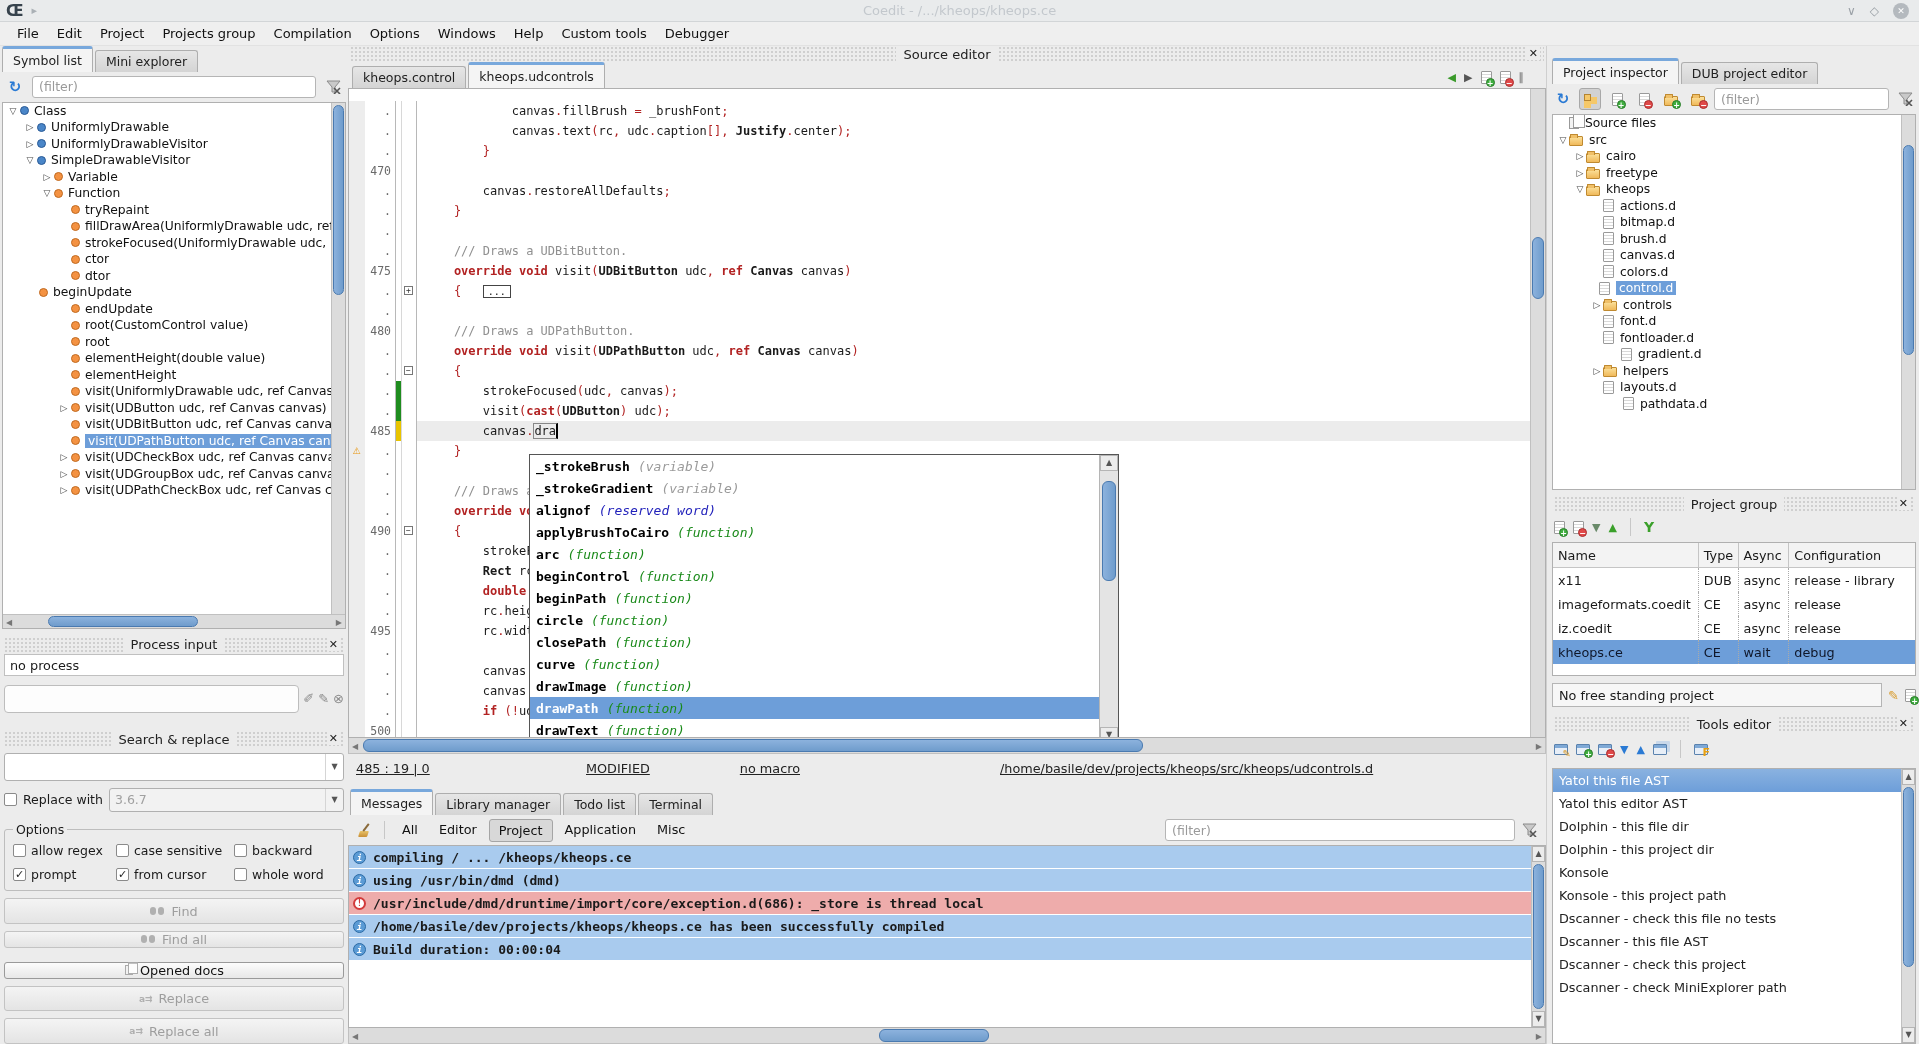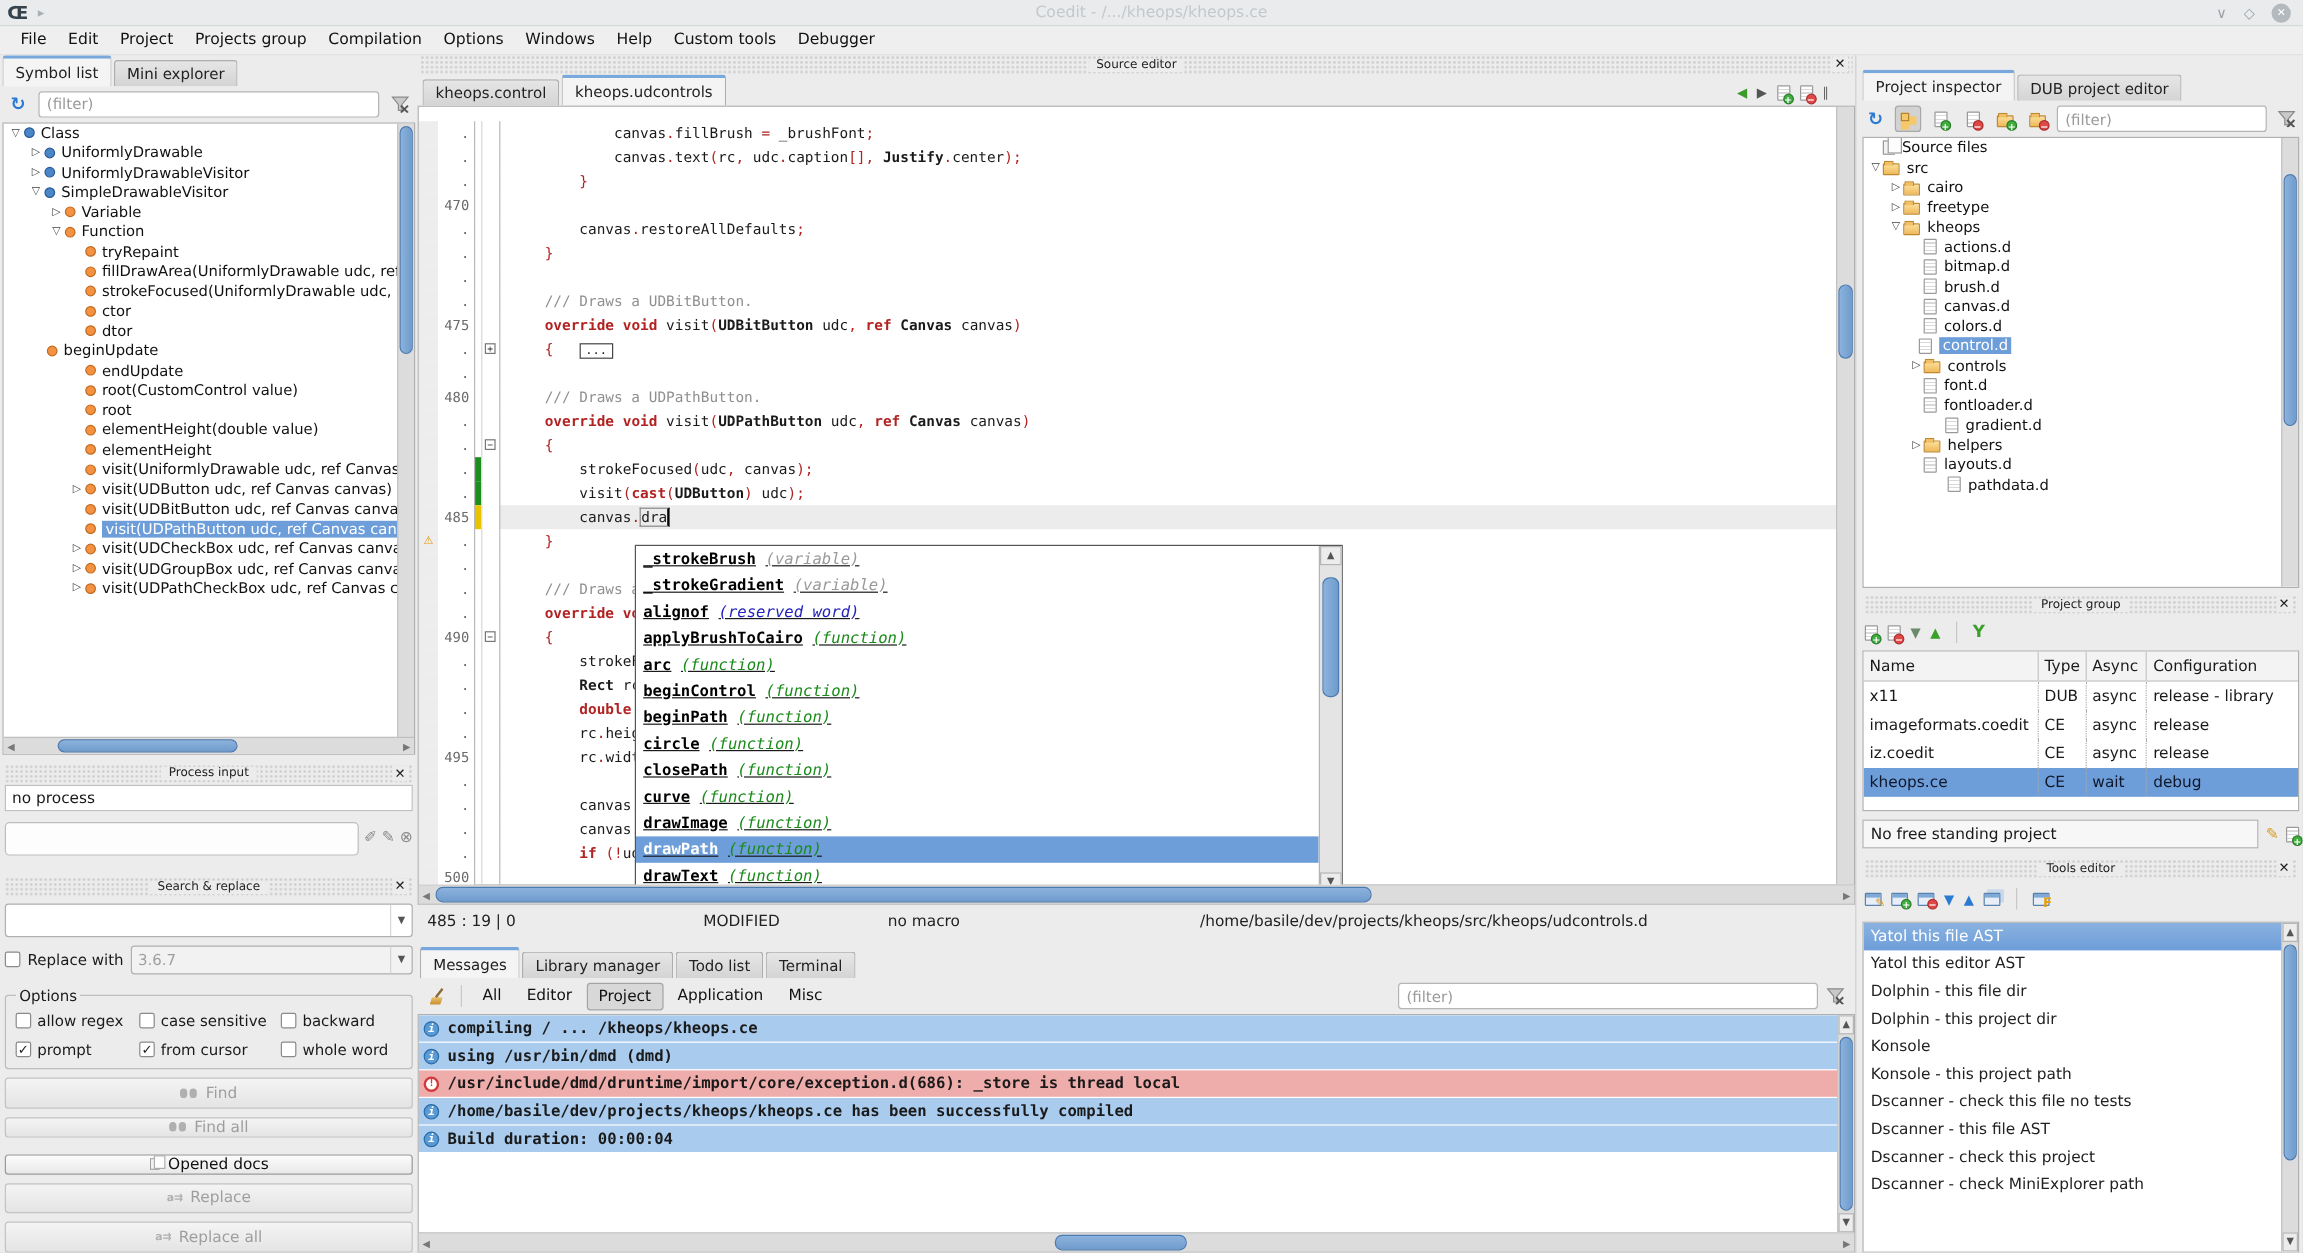--- a/index.html
+++ b/index.html
@@ -20,21 +20,21 @@
 
   
   #menubar { position:absolute; left:0; top:22px; width:100%; height:24px; background:#efefef;
              display:flex; align-items:center; padding-left:8px; border-bottom:1px solid #e2e2e2; }
   .menu-item { padding:3px 9px; font-size:13px; color:#111; }
 
   
   .sec-head { position:relative; height:16px; margin:0 2px;
               background-image:radial-gradient(#cfcfcf 1px, transparent 1.2px); background-size:4px 4px;
               display:flex; align-items:center; justify-content:center; }
-  .sec-head .lbl { background:#ececec; padding:0 7px; font-size:10px; color:#222; }
+  .sec-head .lbl { background:#ececec; padding:0 7px; font-size:13px; color:#222; }
   .sec-head .x { position:absolute; right:4px; top:1px; font-size:11px; font-weight:bold; color:#222; background:#ececec; padding:0 2px;}
   .tabbar { display:flex; align-items:flex-end; }
   .tab { background:linear-gradient(#e6e6e6,#d4d4d4); border:1px solid #aeaeae; border-bottom:none;
          border-radius:3px 3px 0 0; padding:3px 10px 4px; font-size:12.5px; color:#222; margin-right:2px; height:22px; }
   .tab.active { background:#f4f4f4; border-top:3px solid #78a8dc; height:26px; padding-top:4px; }
   .ibtn { display:inline-flex; align-items:center; justify-content:center; min-width:22px; height:22px;
           border-radius:3px; }
   .ibtn.pressed { background:#d2d2d2; border:1px solid #a8a8a8; }
   input.filter { border:1px solid #b5b5b5; border-radius:3px; background:#fff; height:22px; padding:0 6px;
                  font-family:inherit; font-size:12.5px; color:#333; }
@@ -130,33 +130,33 @@
   .foldbox { position:absolute; left:2px; top:5px; width:9px; height:9px; background:#fff; border:1px solid #777;
              font-size:8px; line-height:7px; text-align:center; color:#333; }
   .g-code { flex:1; border-left:1px solid #b8b8b8; white-space:pre; line-height:20px; padding-left:8px; }
   .g-code.cur { background:#ececec; }
   .tok-p { color:#b22222; } .tok-k { color:#b22222; font-weight:bold; } .tok-t { font-weight:bold; }
   .tok-c { color:#8f8f8f; }
   .tok-f { border:1px solid #444; padding:0 4px; font-size:10px; }
   .tok-b { border:1px solid #888; border-right:2px solid #000; }
   #popup { position:absolute; left:180px; top:365px; width:590px; height:290px; background:#fff;
            border:1px solid #555; z-index:5; display:flex; }
-  #plist { flex:1; overflow:hidden;text-decoration:underline; }
+  #plist { flex:1; overflow:hidden; }
   .prow { height:22px; display:flex; align-items:center; padding-left:6px; white-space:nowrap;
           font-family:"DejaVu Sans Mono","Liberation Mono",monospace; font-size:13px; }
   .prow .nm { font-weight:bold; color:#000; }
   .prow .kd { font-style:italic; margin-left:8px; }
   .kd.k-variable { color:#9a9a9a; } .kd.k-reserved-word { color:#2222bb; } .kd.k-function { color:#1a8a1a; }
   .prow.sel { background:#6d9ed9; } .prow.sel .nm { color:#fff; }
   #pscroll { width:19px; background:#e4e4e4; border-left:1px solid #b5b5b5; position:relative; }
   .pbtn { position:absolute; left:0; right:0; height:16px; background:#ececec; border:1px solid #b5b5b5;
           text-align:center; font-size:8px; color:#555; line-height:14px; }
   #editor-vscroll { position:absolute; right:0; top:0; bottom:0; width:15px; background:#dcdcdc; border-left:1px solid #c0c0c0; }
   #editor-hscroll { height:16px; position:relative; background:#dcdcdc; border:1px solid #c0c0c0; border-top:none; }
-  #statusbar { height:28px; display:flex; align-items:center; font-size:12.8px; color:#222; }
+  #statusbar { height:28px; display:flex; align-items:center; font-size:12.8px; color:#222;text-decoration:underline; }
   .st-pos { margin-left:8px; width:90px; } .st-mod { margin-left:140px; } .st-macro { margin-left:90px; }
   .st-path { margin-left:200px; }
   #msg-split { height:8px; }
   .mtabs { height:25px; display:flex; align-items:flex-end; padding-left:2px; }
   .mtoolbar { height:30px; display:flex; align-items:center; gap:3px; padding:0 6px; }
   .fbtn { padding:3px 9px; border-radius:3px; font-size:12.8px; color:#111; }
   .fbtn.active { background:#d8d8d8; border:1px solid #a5a5a5; }
   .mtoolbar .filter { width:350px; margin-left:auto; }
   #msglist { position:relative; flex:1; background:#fff; border:1px solid #b0b0b0; overflow:hidden; }
   .mrow { height:22px; margin-bottom:1px; display:flex; align-items:center; gap:7px; padding-left:4px;

